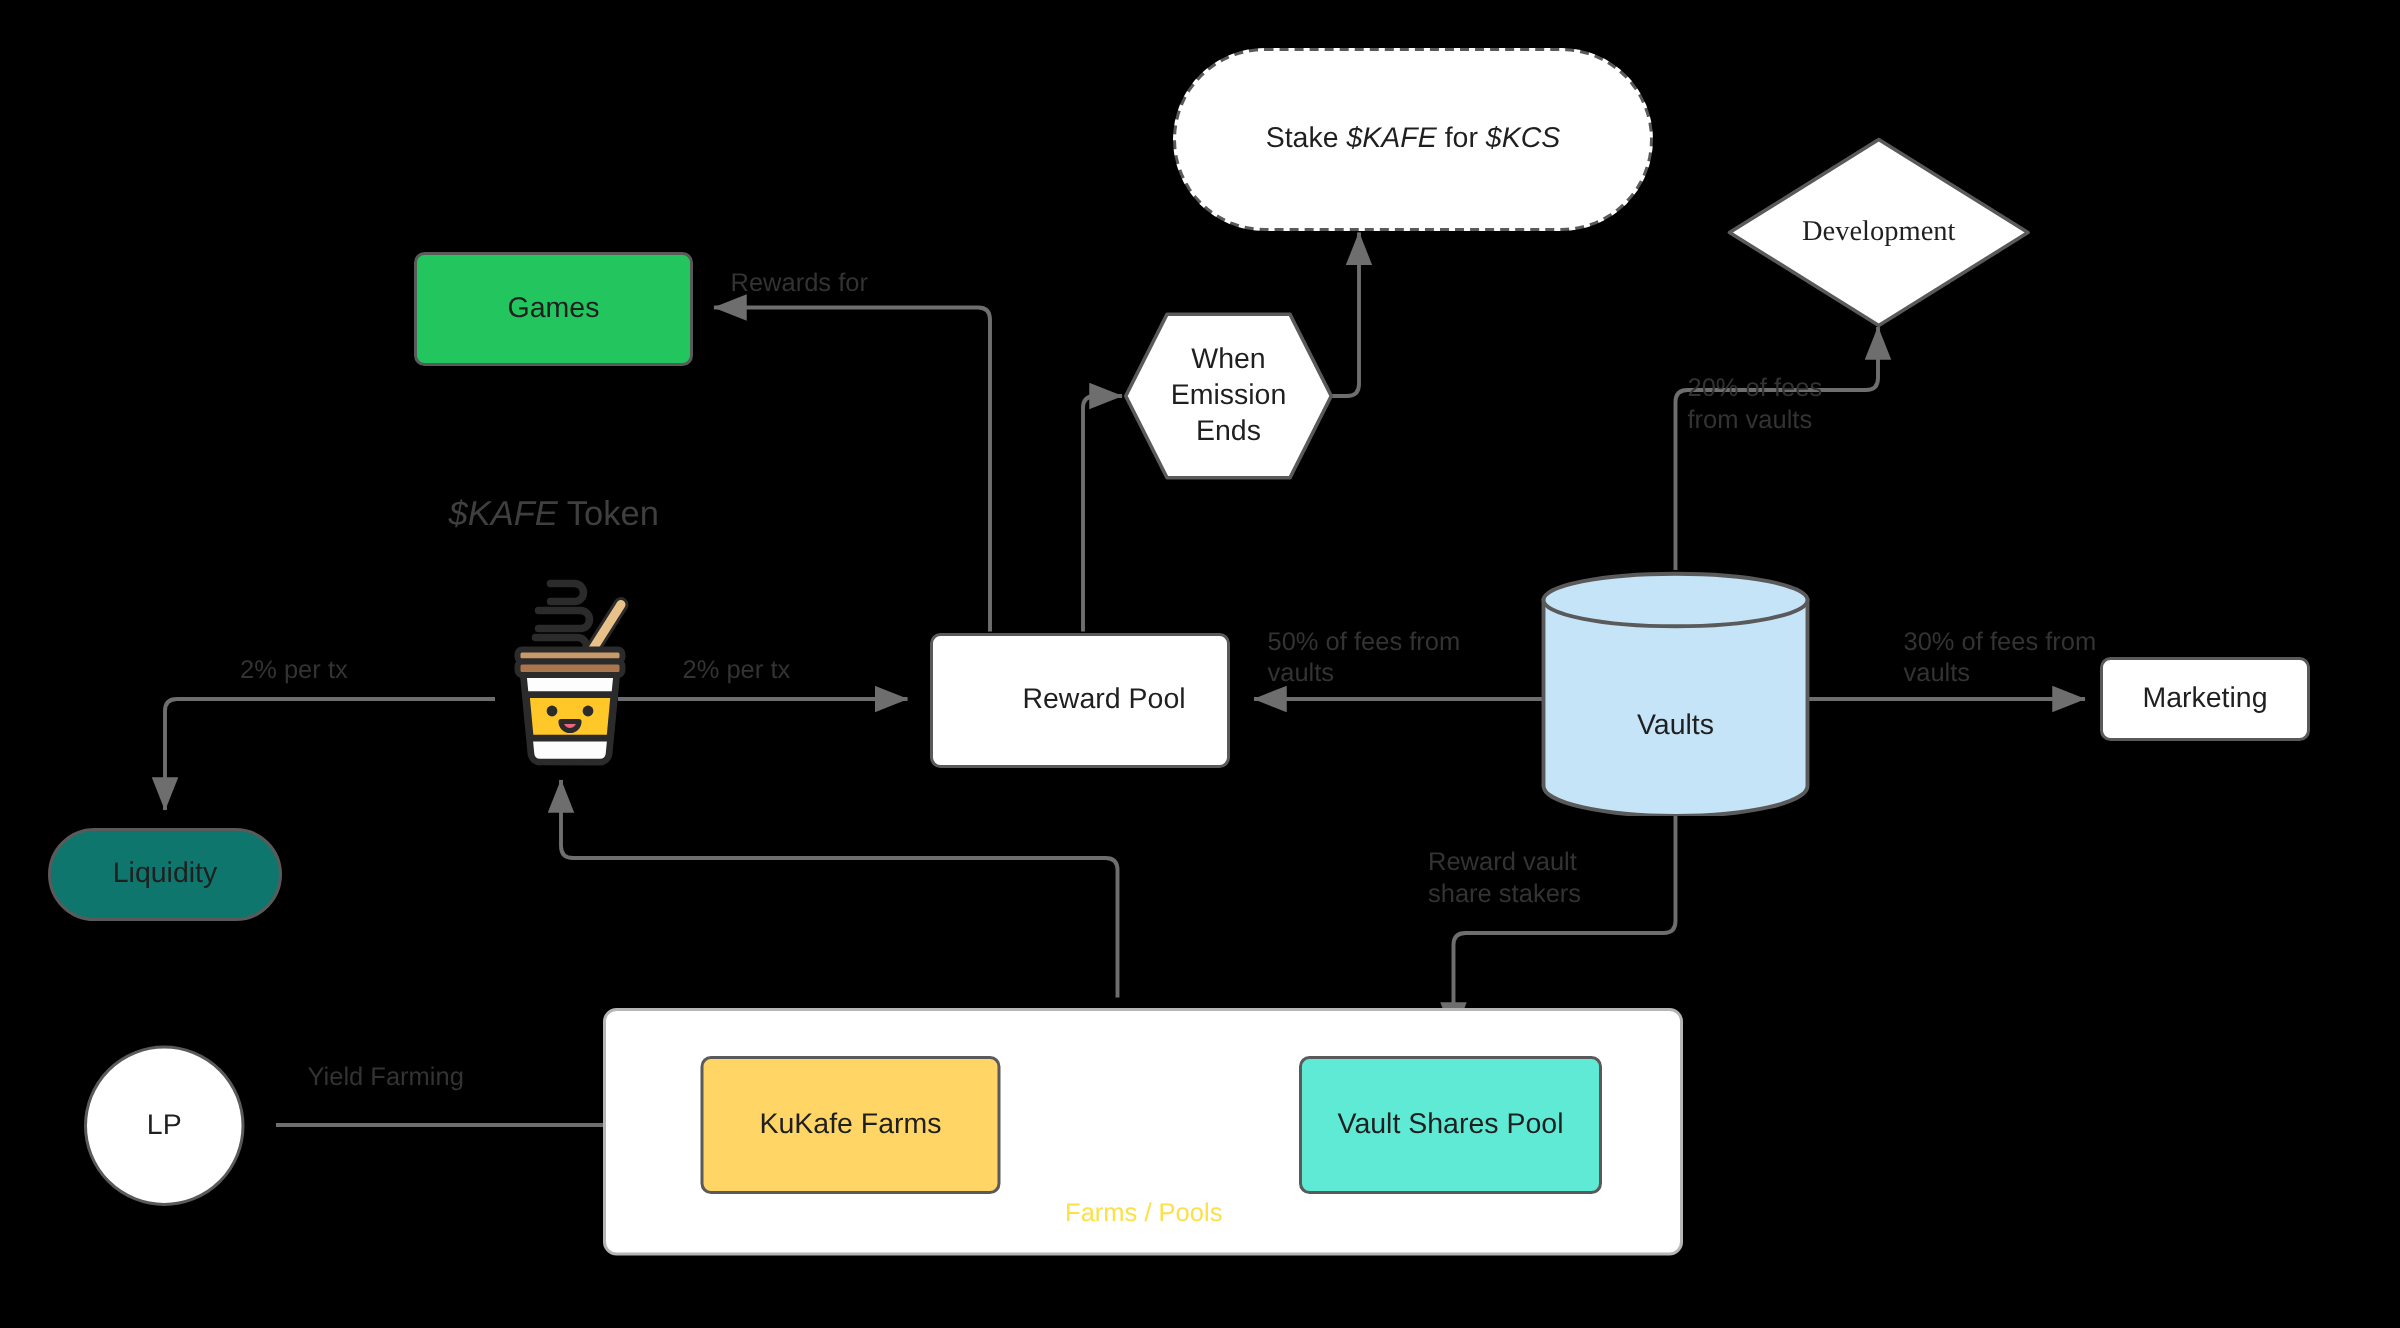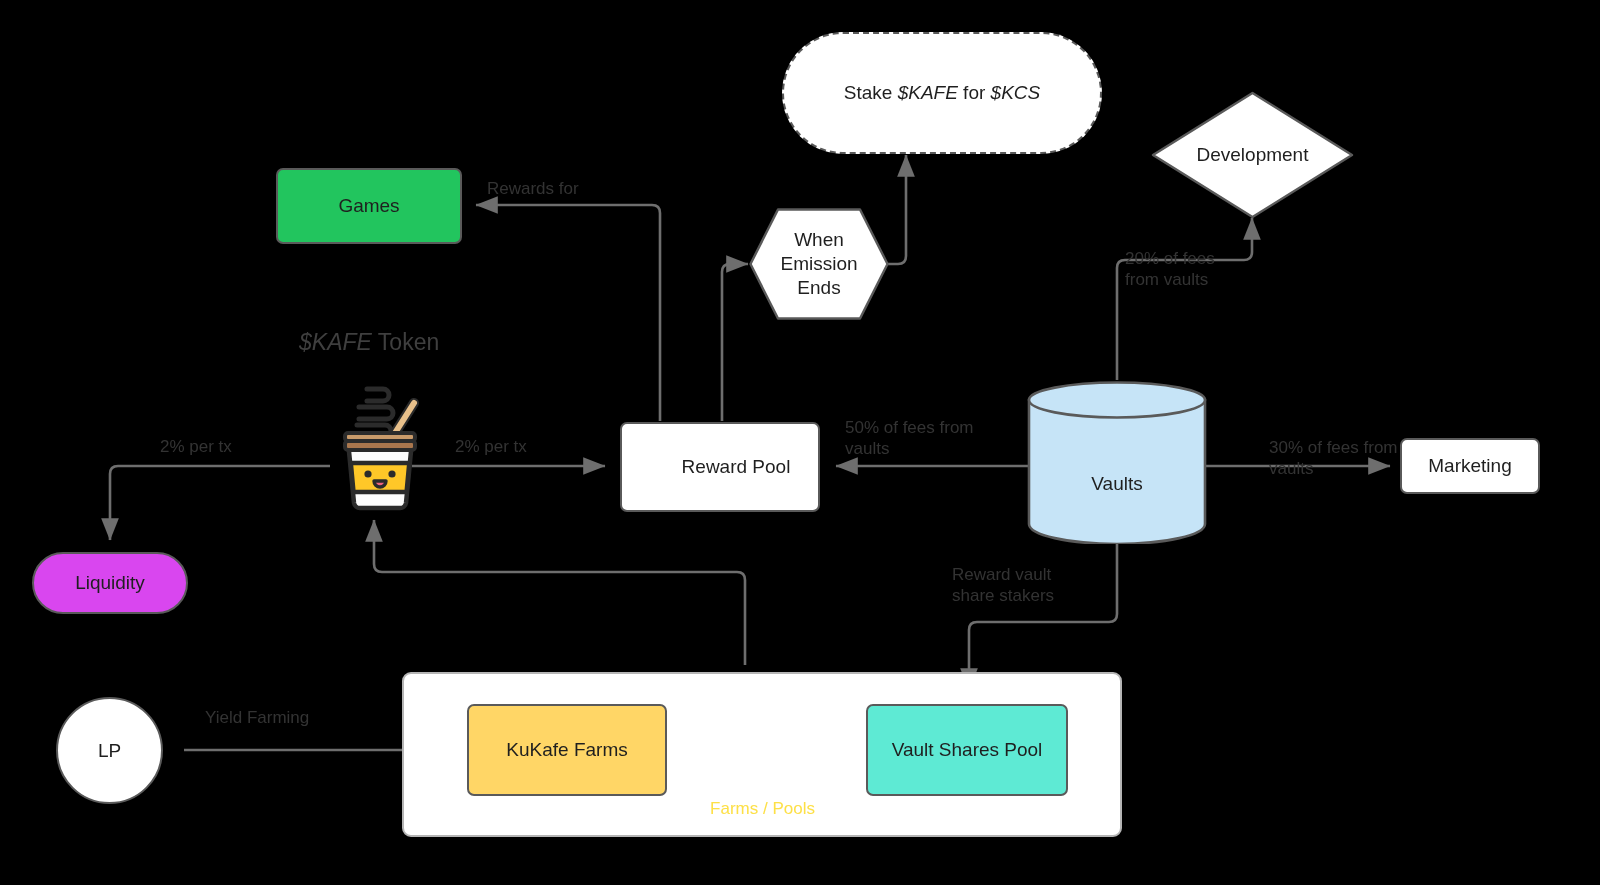--- a/index.html
+++ b/index.html
@@ -9,21 +9,21 @@
     background:#000;
     overflow:hidden;
     font-family:"Liberation Sans","DejaVu Sans",sans-serif;
   }
   #edges{position:absolute;left:0;top:0;width:1600px;height:885px;}
   .node{position:absolute;box-sizing:border-box;display:flex;align-items:center;justify-content:center;text-align:center;}
   .nlabel{font-size:19px;color:#1f1f1f;line-height:1.25;}
   
   .rect{border:2.2px solid #5a5a5a;border-radius:7px;background:#fff;}
   
-  .stadium{border:2.2px solid #5a5a5a;border-radius:999px;background:#d946ef;}
+  .stadium{border:2.2px solid #5a5a5a;border-radius:999px;background:#0f766e;}
   .stadium-dash{border:2.4px dashed #5a5a5a;border-radius:999px;background:#fff;}
   .circle{border:2.2px solid #5a5a5a;border-radius:50%;background:#fff;}
   .edge-label{position:absolute;font-size:17px;color:#333;line-height:1.22;text-align:left;}
   .title-label{position:absolute;font-size:23px;color:#3f3f3f;}
   .italic{font-style:italic;}
   .subgraph{position:absolute;border:2.2px solid #b5b5b5;border-radius:9px;background:#fff;box-sizing:border-box;}
   .sub-title{position:absolute;font-size:17px;color:#fde047;}
   .cupwrap{position:absolute;}
 </style>
 </head>
@@ -67,21 +67,21 @@
 
   <div class="edge-label" style="left:455px;top:437px;width:120px;">2% per tx</div>
 
   <div class="edge-label" style="left:487px;top:179px;width:150px;">Rewards for</div>
 
   <div class="edge-label" style="left:845px;top:418px;width:170px;">
     <div>50% of fees from</div>
     <div>vaults</div>
   </div>
 
-  <div class="edge-label" style="left:1269px;top:418px;width:175px;margin-top:20px;">
+  <div class="edge-label" style="left:1269px;top:418px;width:175px;">
     <div>30% of fees from</div>
     <div>vaults</div>
   </div>
 
   <div class="edge-label" style="left:1125px;top:249px;width:135px;">
     <div>20% of fees</div>
     <div>from vaults</div>
   </div>
 
 
@@ -104,21 +104,21 @@
       <div class="nlabel">When</div>
       <div class="nlabel">Emission</div>
       <div class="nlabel">Ends</div>
     </div>
   </div>
 
   <div class="node" style="left:1150px;top:90px;width:205px;height:130px;">
     <svg width="205" height="130" viewBox="0 0 205 130" style="position:absolute;left:0;top:0;">
       <polygon points="102.5,3 202,65 102.5,127 3,65" fill="#ffffff" stroke="#5a5a5a" stroke-width="2.4" stroke-linejoin="round"></polygon>
     </svg>
-    <span class="nlabel" style="position:relative;">Development</span>
+    <span class="nlabel" style="position:relative;font-family:Liberation Serif, serif;">Development</span>
   </div>
 
   <div class="node rect" style="left:276px;top:168px;width:186px;height:76px;background:#22c55e;">
     <span class="nlabel">Games</span>
   </div>
 
   <div class="title-label" style="left:299px;top:329px;">
     <span class="italic">$KAFE</span> Token
   </div>
 

